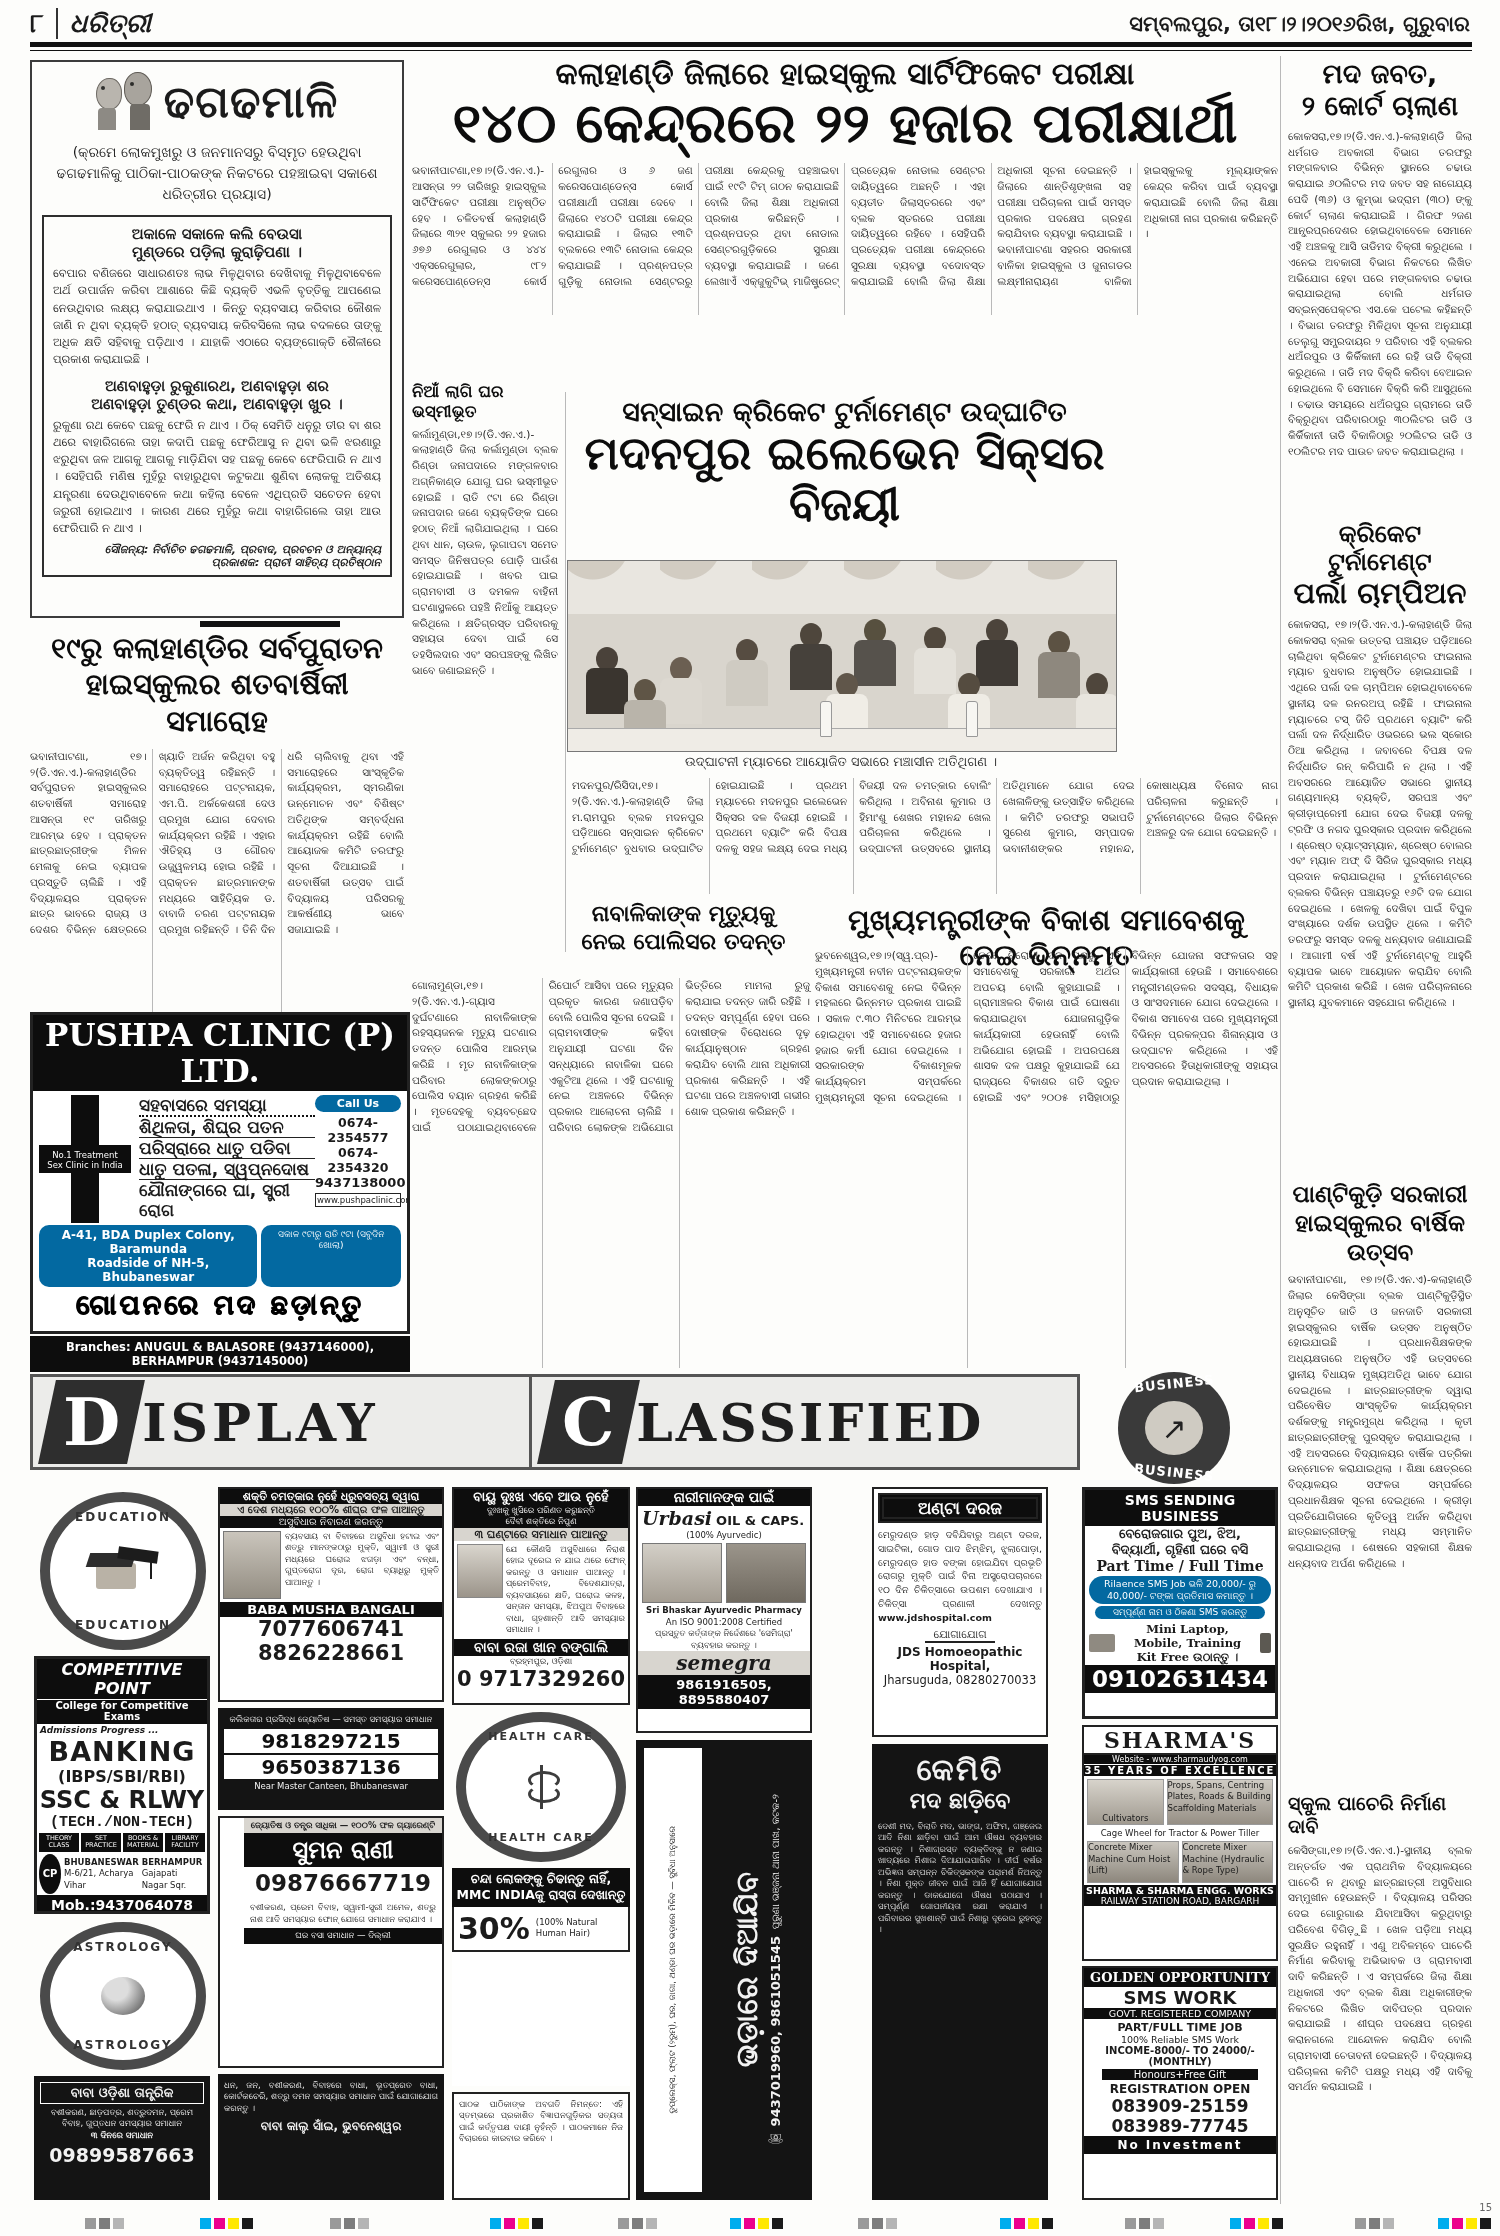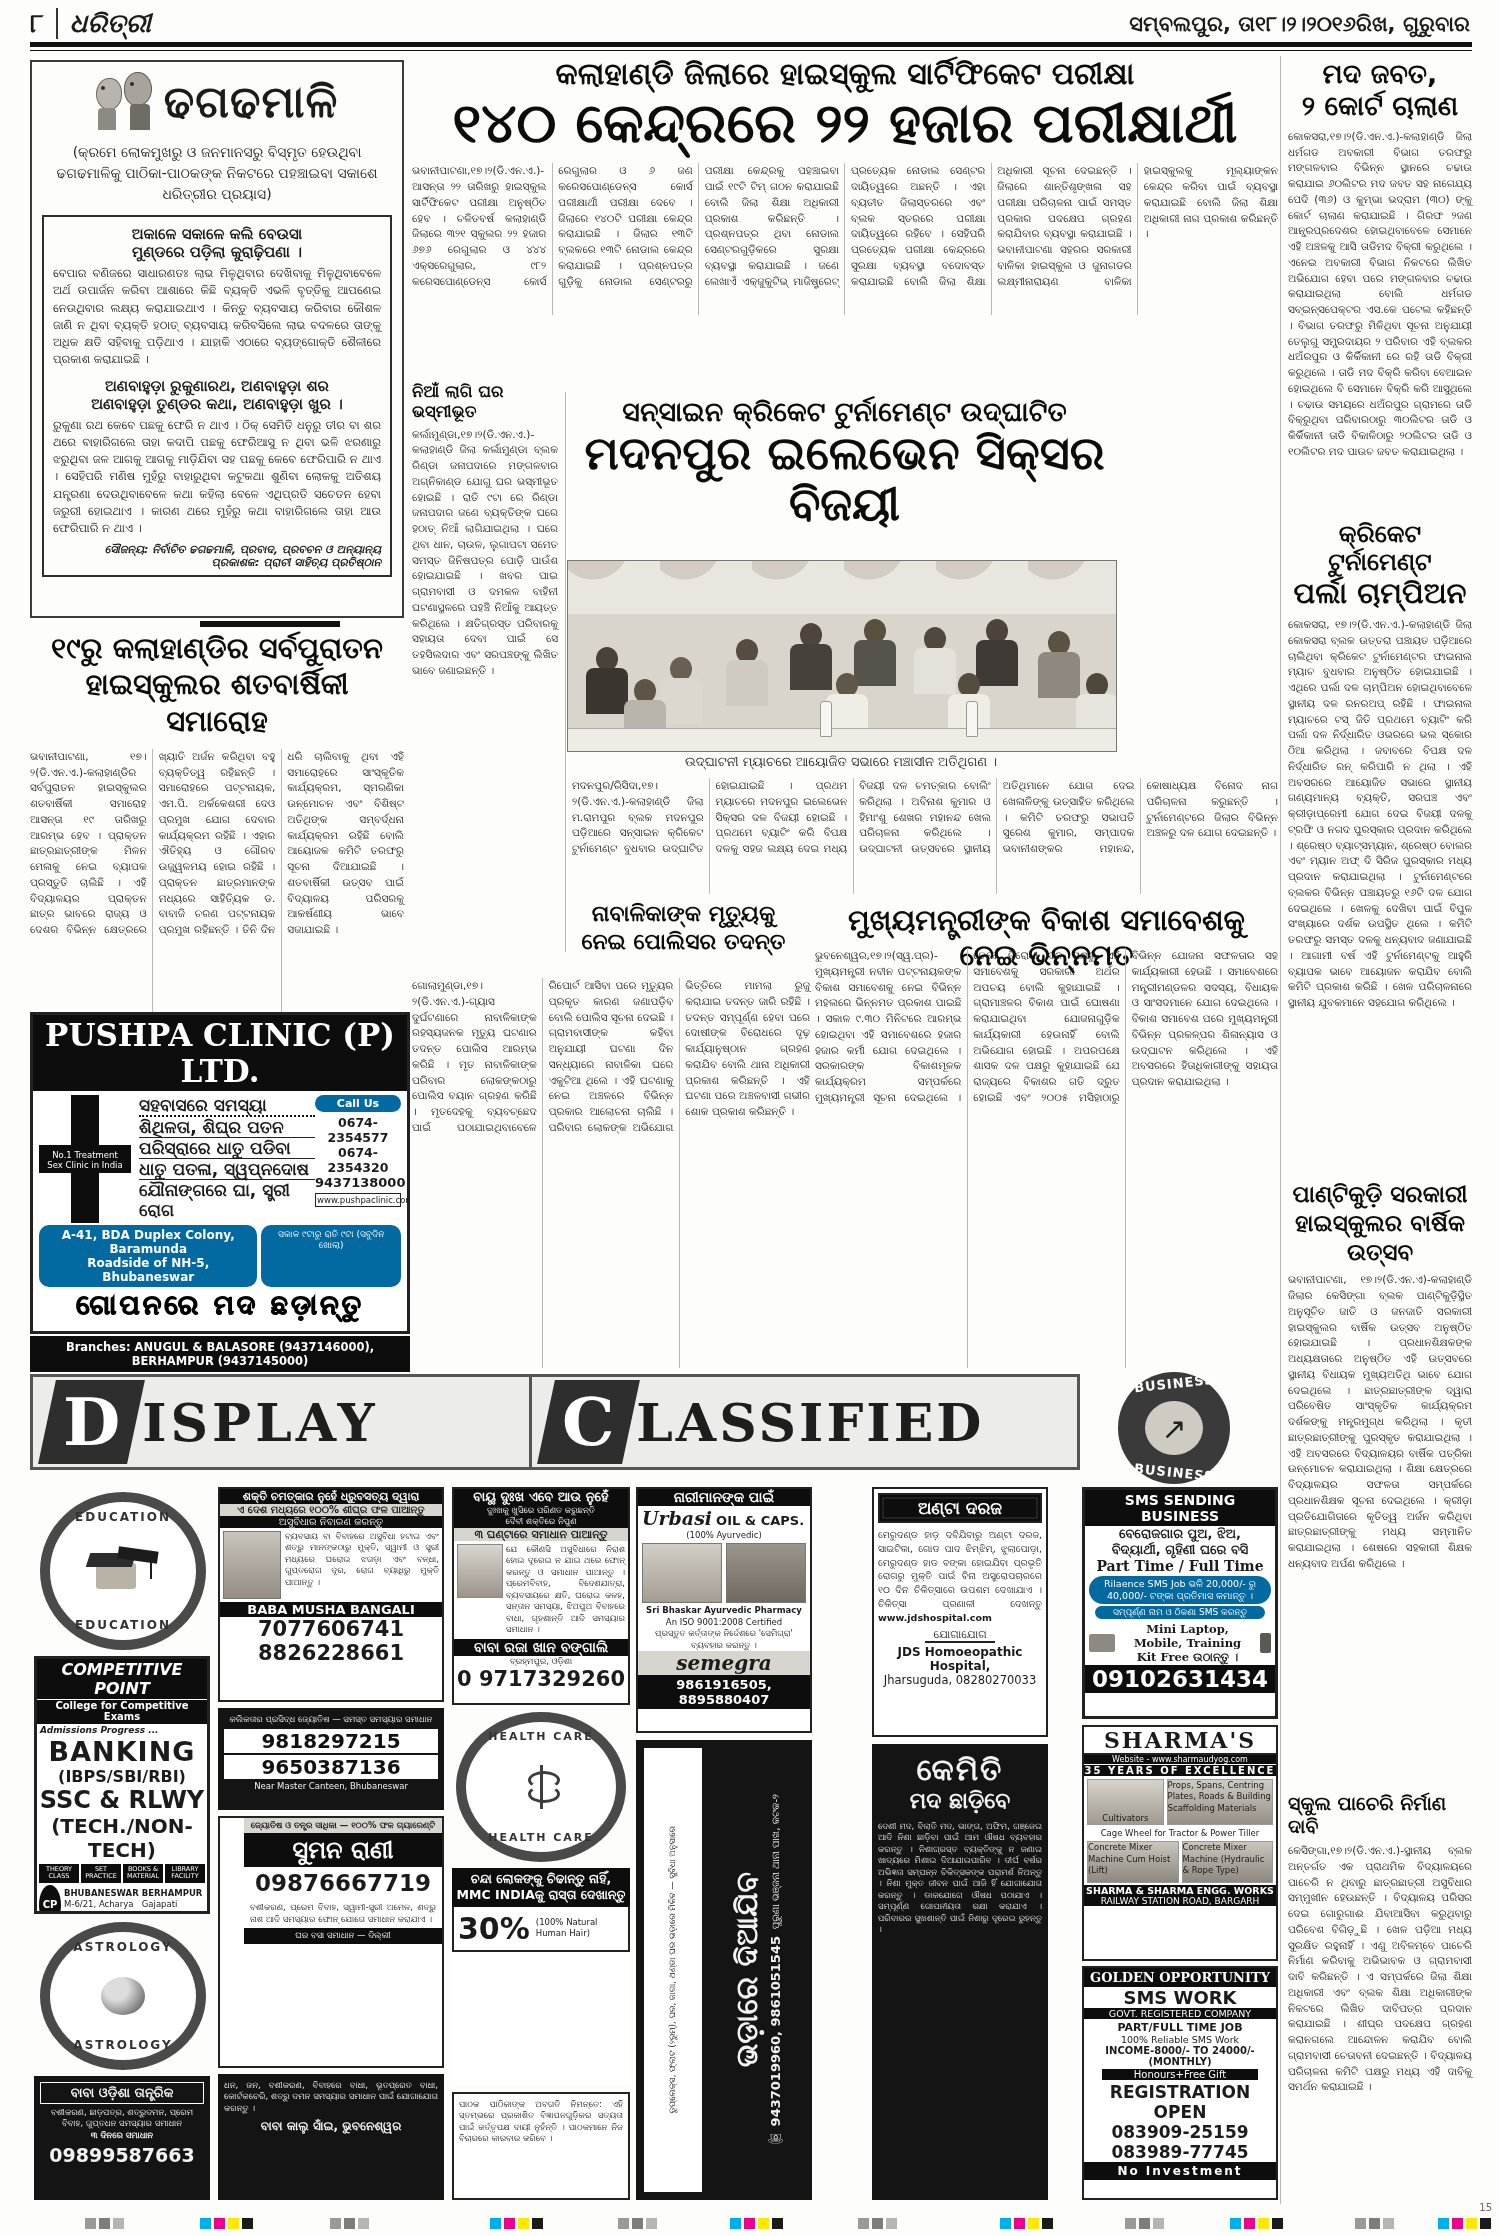--- a/index.html
+++ b/index.html
@@ -272,21 +272,21 @@
     </span>
     <span class="oval-word">EDUCATION</span>
   </div>
   <div class="abs adframe" style="left:34px;top:1656px;width:176px;height:258px;border-width:3px;">
     <div class="blackbar ctr b i" style="font-size:16px;padding:1px 0;">COMPETITIVE POINT</div>
     <div class="blackbar ctr b" style="font-size:10px;padding:0 0 2px 0;border-top:1px solid #fff;">College for Competitive Exams</div>
     <div class="b i" style="font-size:9px;padding:1px 3px;">Admissions Progress ...</div>
     <div class="ctr b" style="font-size:27px;letter-spacing:1px;">BANKING</div>
     <div class="ctr b" style="font-size:16px;">(IBPS/SBI/RBI)</div>
     <div class="ctr b" style="font-size:24px;">SSC &amp; RLWY</div>
-    <div class="ctr b" style="font-size:20px;">(TECH./NON-TECH)</div>
+    <div class="ctr b" style="font-size:15px;font-family:Liberation Mono, monospace;">(TECH./NON-TECH)</div>
     <div style="display:flex;gap:2px;padding:2px;">
       <span class="chip">THEORY CLASS</span>
       <span class="chip">SET PRACTICE</span>
       <span class="chip">BOOKS &amp; MATERIAL</span>
       <span class="chip">LIBRARY FACILITY</span>
     </div>
     <div style="display:flex;align-items:center;gap:3px;padding:0 2px;">
       <span style="width:22px;height:40px;border-radius:50%;background:#0d0d0d;color:#fff;font-size:10px;font-weight:bold;display:flex;align-items:center;justify-content:center;flex:none;">CP</span>
       <span class="tiny b" style="flex:1;">
         <span>BHUBANESWAR</span>
@@ -455,21 +455,21 @@
     <div class="blackbar ctr" style="font-size:9px;">RAILWAY STATION ROAD, BARGARH</div>
   </div>
   <div class="abs adframe" style="left:1082px;top:1966px;width:196px;height:234px;">
     <div class="blackbar ctr serif b" style="font-size:13px;padding:2px 0;">GOLDEN OPPORTUNITY</div>
     <div class="ctr b" style="font-size:18px;">SMS WORK</div>
     <div class="blackbar ctr" style="font-size:9.5px;">GOVT. REGISTERED COMPANY</div>
     <div class="ctr b" style="font-size:11px;margin-top:2px;">PART/FULL TIME JOB</div>
     <div class="ctr" style="font-size:9.5px;">100% Reliable SMS Work</div>
     <div class="ctr b" style="font-size:10px;">INCOME-8000/- TO 24000/- (MONTHLY)</div>
     <div class="blackbar ctr" style="font-size:10px;margin:2px 18px;">Honours+Free Gift</div>
-    <div class="ctr b" style="font-size:17px;">REGISTRATION OPEN</div>
+    <div class="ctr b" style="font-size:12px;">REGISTRATION OPEN</div>
     <div class="ctr b" style="font-size:17px;">083909-25159</div>
     <div class="ctr b" style="font-size:17px;">083989-77745</div>
     <div class="blackbar ctr b" style="font-size:12px;letter-spacing:2px;padding:2px 0;">No Investment</div>
   </div>
 
   <div class="abs" style="right:8px;top:2202px;font-size:10px;color:#666;">15</div>
   <div id="regmarks">
       <div class="reg" style="left: 85px; top: 2218px;">
         <span style="background: rgb(154, 154, 154);"></span>
         <span style="background: rgb(125, 125, 125);"></span>

